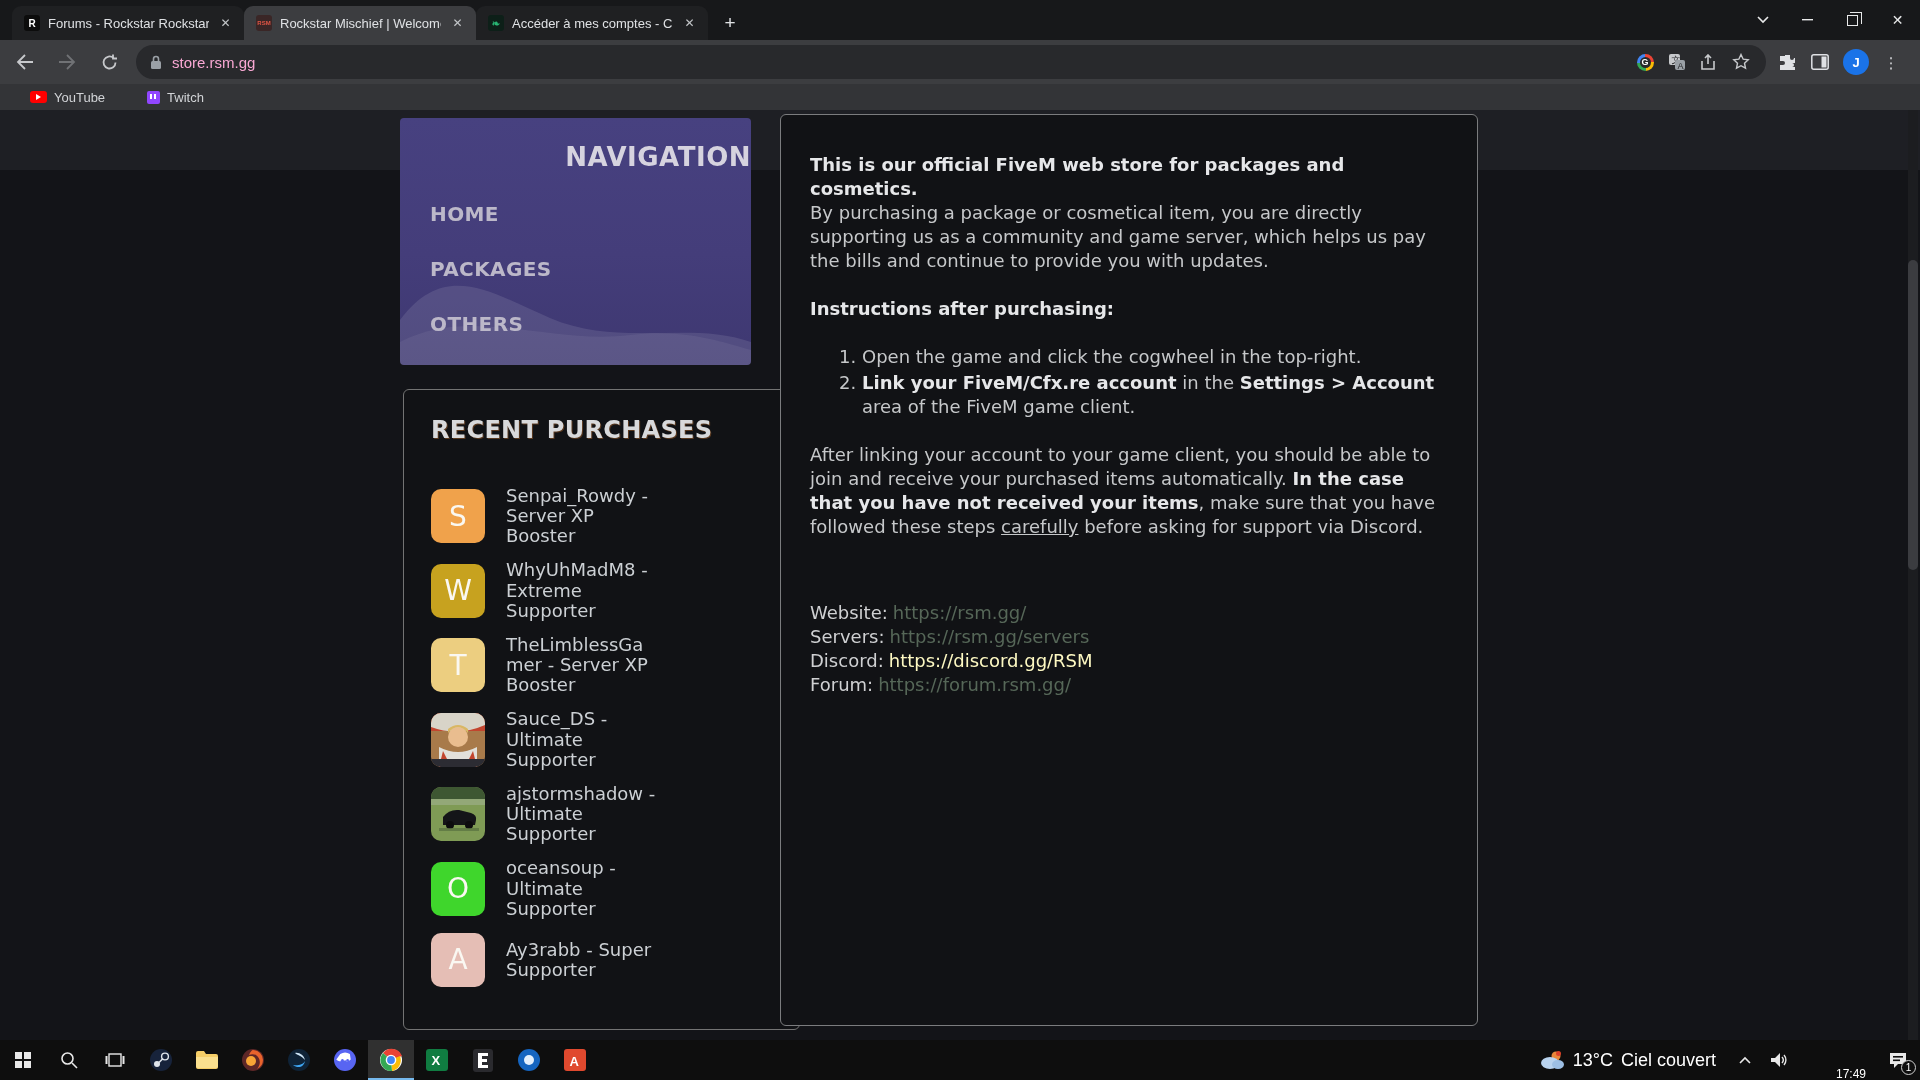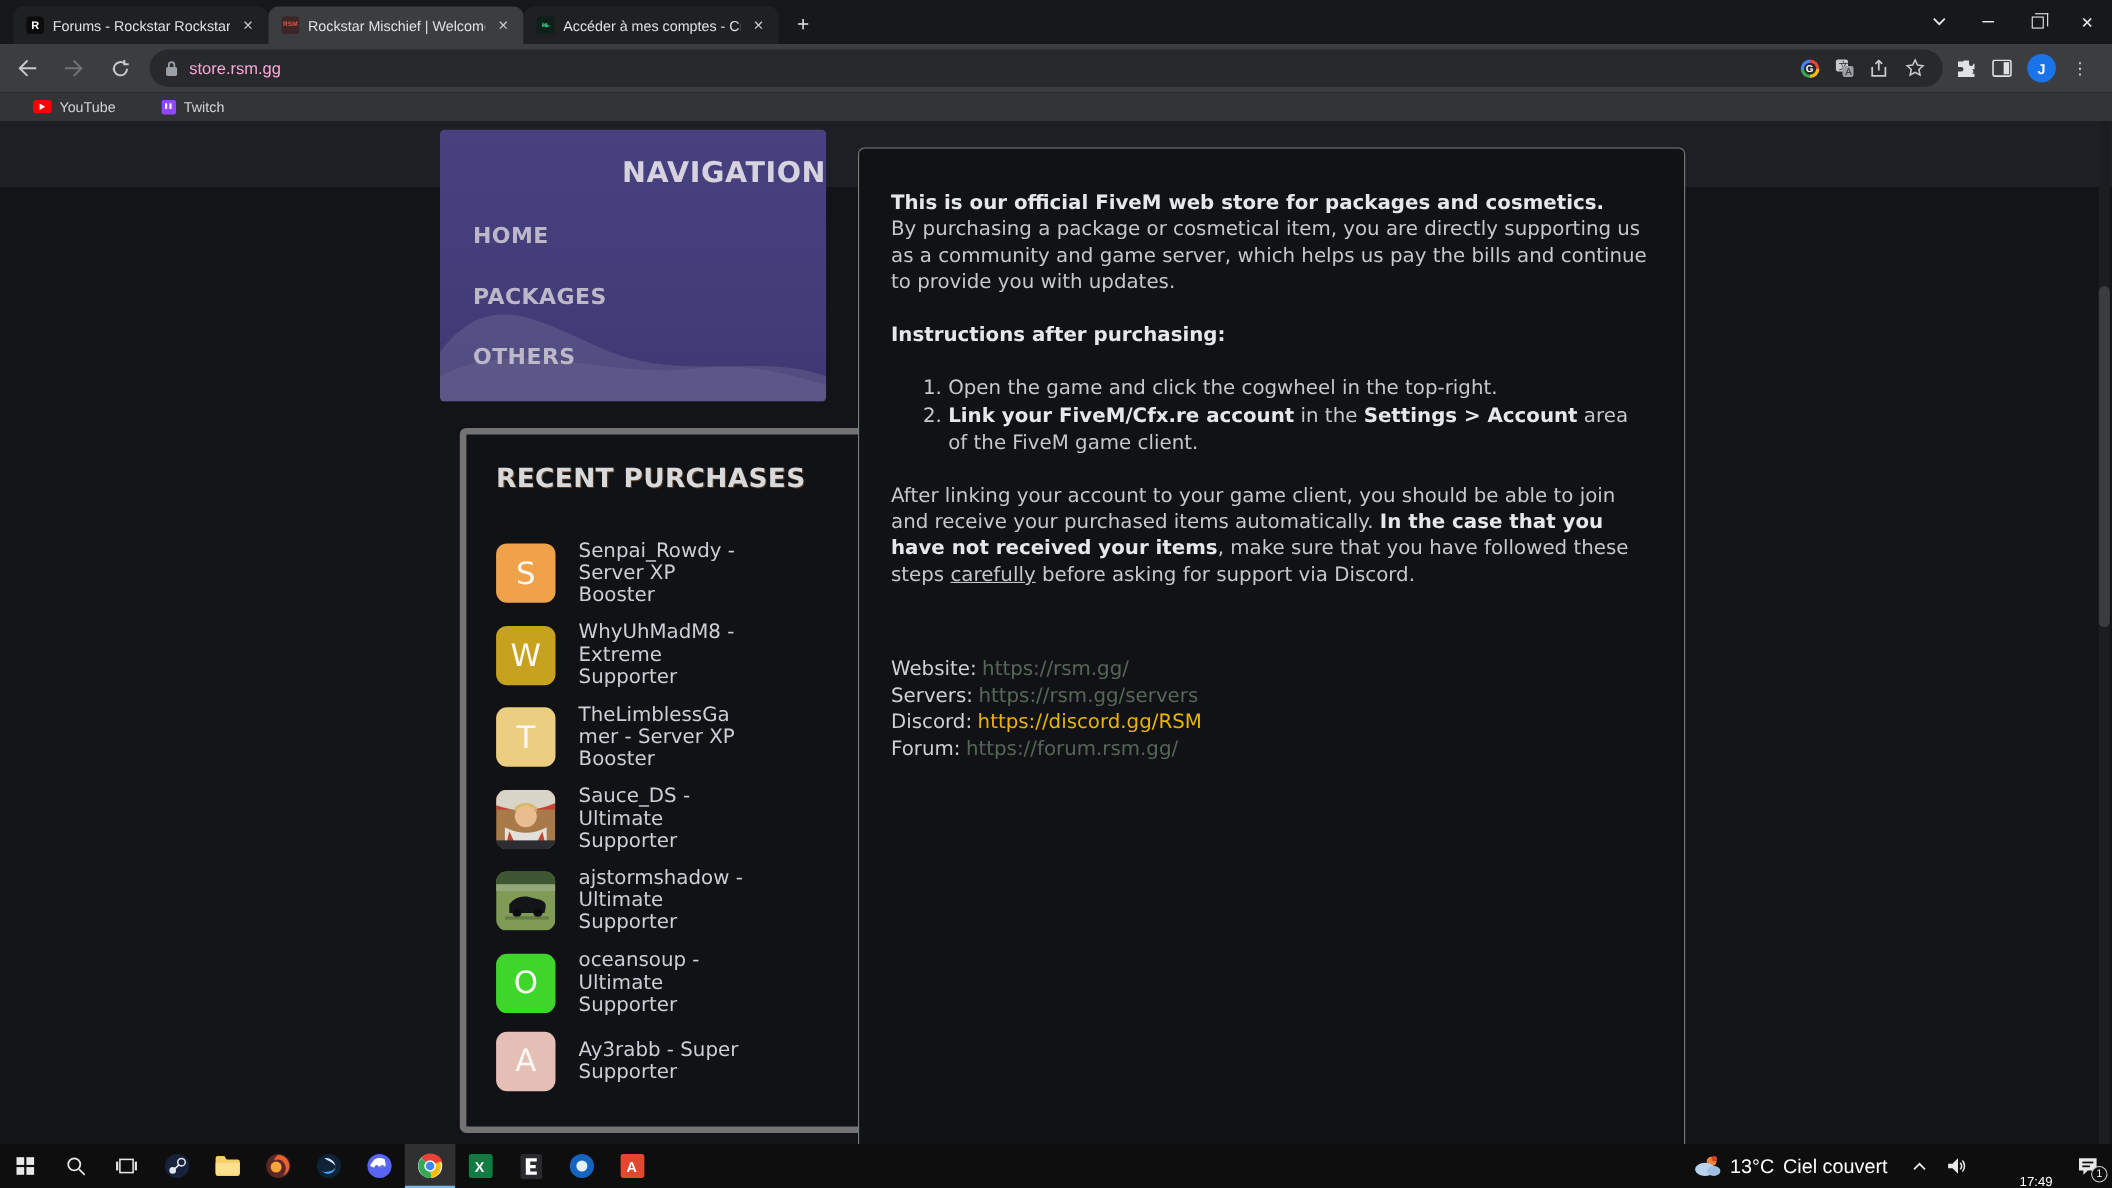--- a/index.html
+++ b/index.html
@@ -63,41 +63,41 @@
   .pg-thumb { position:absolute; right:2px; top:150px; width:10px; height:310px; background:#3b3c40; border-radius:5px; }
 
   .nav-panel { position:absolute; left:400px; top:8px; width:351px; height:247px; border-radius:4px;
                background:linear-gradient(180deg,#474180 0%,#443d7a 55%,#3e3871 100%); overflow:hidden; }
   .nav-title { margin:24px 0 0 30px; font-size:26px; font-weight:800; color:#d6d3df; letter-spacing:0.5px; position:relative; z-index:2;text-align:right; }
   .nav-items { margin:30px 0 0 30px; position:relative; z-index:2; }
   .nav-item { font-size:20px; font-weight:700; color:#bcb8c9; letter-spacing:0.4px; margin-bottom:31px; }
   .nav-wave { position:absolute; bottom:0; left:0; width:351px; height:115px; z-index:1; }
 
   .panel { position:absolute; background:#111215; border-radius:6px; }
-  .rp-panel { left:403px; top:279px; width:397px; height:641px; border:6px solid #737373;margin-left:15px; }
+  .rp-panel { left:403px; top:279px; width:397px; height:641px; border:1px solid #737373; }
   .rp-title { margin:26px 0 0 27px; font-size:24px; font-weight:800; color:#d8d9db;
               text-shadow:1px 1px 0 rgba(223,128,48,0.35); letter-spacing:0.3px; }
   .rp-list { margin:42px 0 0 27px; display:flex; flex-direction:column; gap:14px; }
   .rp-row { display:flex; align-items:center; gap:21px; }
   .rp-av { width:54px; height:54px; border-radius:10px; flex:0 0 54px; display:flex; align-items:center;
            justify-content:center; font-size:28px; color:#faf8f2; overflow:hidden; }
   .rp-name { width:152px; font-size:18px; line-height:1.12; color:#ccd0d4; word-wrap:break-word; }
 
-  .main-panel { left:780px; top:24px; width:752px; height:912px; border:1px solid #7b7c7e;
+  .main-panel { left:780px; top:4px; width:698px; height:912px; border:1px solid #7b7c7e;
                 padding:38px 28px 0 29px; color:#c6c8ca; font-size:18px; line-height:24px; }
   .main-panel strong { color:#e6e7e9; font-weight:700; }
   .main-panel p { margin-bottom:24px; }
   .main-panel ol { margin:0 0 24px 52px; }
   .main-panel li { margin-bottom:2px; }
   .u { text-decoration:underline; }
   .links-block { margin-top:62px; }
   .link-row { line-height:24px; }
   .l-label { color:#cfd0d2; margin-right:5px; }
   .l-url { color:#566758; text-decoration:none; }
-  .l-url.bright { color:#eab308; }
+  .l-url.bright { color:#fef9c3; }
 
   
   .taskbar { position:absolute; bottom:0; left:0; width:1920px; height:40px; background:#0e0e0e;
              display:flex; align-items:center; color:#fff; }
   .tb-cell { width:46px; height:40px; display:flex; align-items:center; justify-content:center; }
   .tb-cell.active-app { background:rgba(255,255,255,0.14); box-shadow:inset 0 -2px 0 #76b9ed; }
   .win-logo { width:16px; height:16px; display:grid; grid-template-columns:7px 7px; grid-template-rows:7px 7px; gap:2px; }
   .win-logo span { background:#e8e8e8; }
   .tray { margin-left:auto; display:flex; align-items:center; height:40px; }
   .weather { display:flex; align-items:center; gap:8px; font-size:18px; padding:0 12px; }

